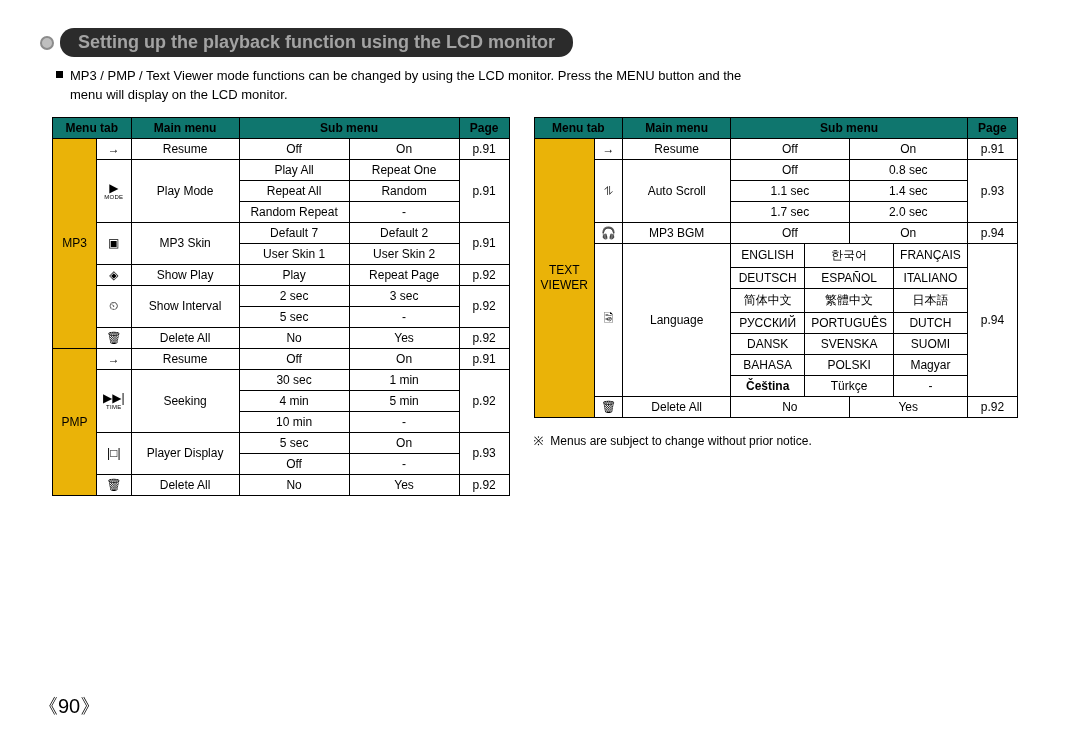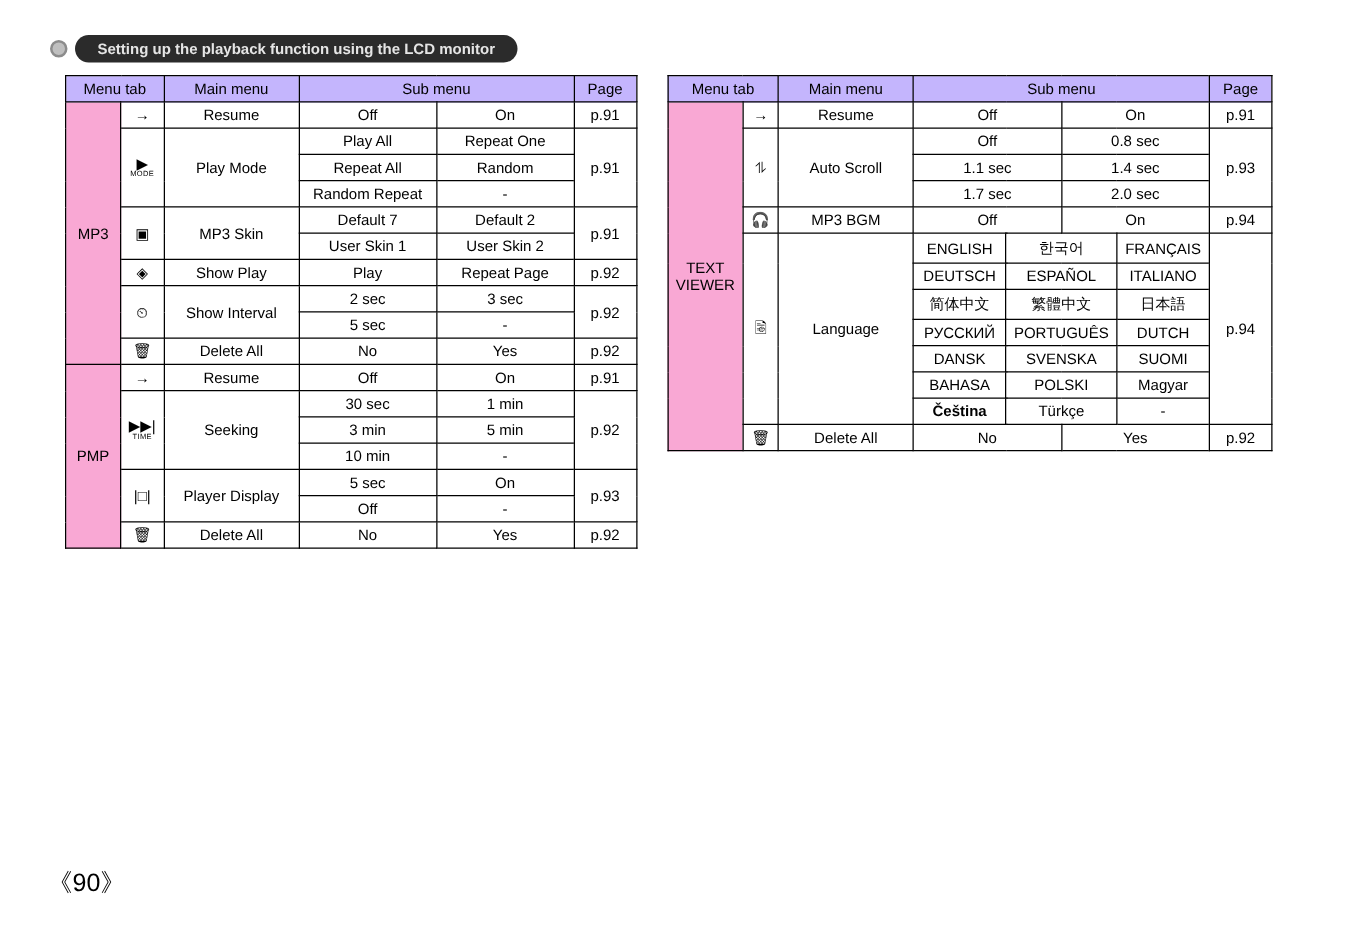--- a/index.html
+++ b/index.html
@@ -29,23 +29,23 @@
     width: 10px;
     height: 10px;
     border-radius: 50%;
     background: #bfbfbf;
     border: 2px solid #8c8c8c;
     margin-right: 6px;
     flex: 0 0 auto;
   }
   .title-pill {
     background: #2b2b2b;
-    color: #e5e5e5;
+    color: #a3a3a3;
     font-weight: bold;
-    font-size: 12px;
+    font-size: 18px;
     padding: 4px 18px;
     border-radius: 14px;
     display: inline-block;
   }
   .intro {
     margin: 10px 0 12px 54px;
     font-size: 13px;
     line-height: 1.45;
     max-width: 690px;
     position: relative;
@@ -70,24 +70,24 @@
   table.menu td, table.menu th {
     border: 1px solid #000;
     padding: 3px 6px;
     text-align: center;
     vertical-align: middle;
     font-size: 12px;
     height: 18px;
     box-sizing: border-box;
   }
   table.menu th {
-    font-weight: normal;
-    background: #c4b5fd;
-  }
-  .gray { background: #f9a8d4; }
+    font-weight: bold;
+    background: #0f766e;
+  }
+  .gray { background: #eab308; }
   .menutab { width: 44px; }
   .mainmenu { width: 108px; margin-left: 24px; }
   .sub { width: 110px; }
   .pagecol { width: 50px; }
   .icon { font-size: 12px; width: 26px; }
   .footnote {
     margin-top: 14px;
     font-size: 12px;
     margin-left: 0;
   }
@@ -103,20 +103,24 @@
 </style>
 </head>
 <body>
 <div class="page">
 
   <div class="title-bar">
     <span class="bullet-dot"></span>
     <span class="title-pill">Setting up the playback function using the LCD monitor</span>
   </div>
 
+  <div class="intro">
+    <span class="sq"></span>
+    <span>MP3 / PMP / Text Viewer mode functions can be changed by using the LCD monitor. Press the MENU button and the menu will display on the LCD monitor.</span>
+  </div>
 
   <div class="columns">
 
     <table class="menu">
       <tbody>
           <tr>
         <th class="gray menutab" colspan="2">Menu tab</th>
         <th class="gray mainmenu">Main menu</th>
         <th class="gray sub" colspan="2">Sub menu</th>
         <th class="gray pagecol">Page</th>
@@ -201,21 +205,21 @@
                 <span>▶▶|</span>
                 <span class="tiny">TIME</span>
               </span>
             </td>
         <td rowspan="3">Seeking</td>
         <td>30 sec</td>
         <td>1 min</td>
         <td rowspan="3">p.92</td>
       </tr>
       <tr>
-        <td>3 min</td>
+        <td>4 min</td>
         <td>5 min</td>
       </tr>
       <tr>
         <td>10 min</td>
         <td>-</td>
       </tr>
       <tr>
         <td class="icon" rowspan="2">|□|</td>
         <td rowspan="2">Player Display</td>
         <td>5 sec</td>
@@ -316,18 +320,22 @@
       <tr>
         <td class="icon">🗑</td>
         <td>Delete All</td>
         <td colspan="3">No</td>
         <td colspan="3">Yes</td>
         <td>p.92</td>
       </tr>
     </tbody>
         </table>
 
+    <div class="footnote">
+      <span>※</span>
+      &nbsp;<span>Menus are subject to change without prior notice.</span>
+    </div>
     </div>
 
   </div>
 
   <div class="page-number">《90》</div>
 </div>
 
 </body></html>

